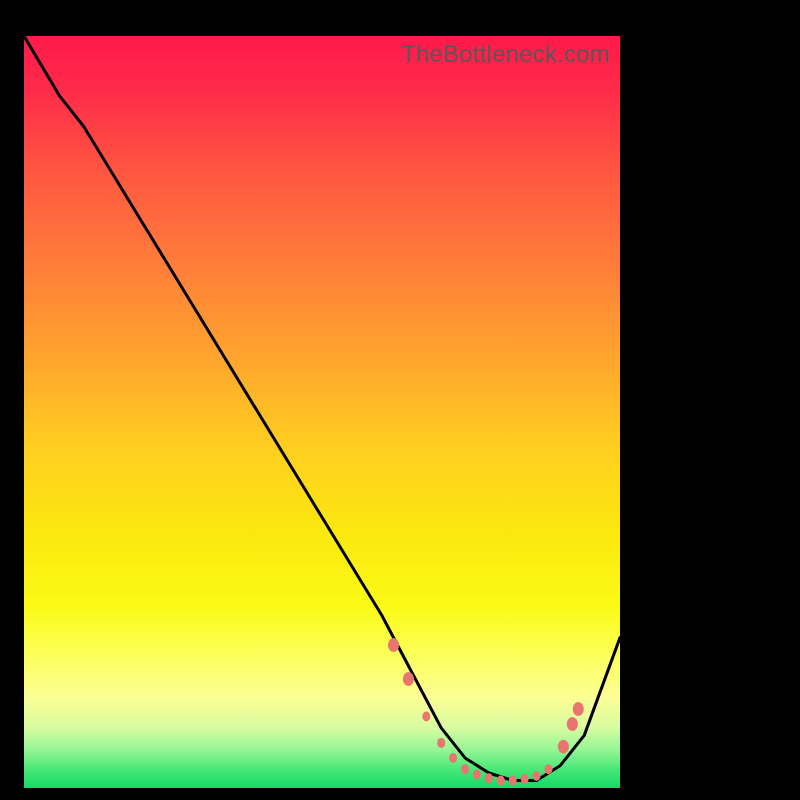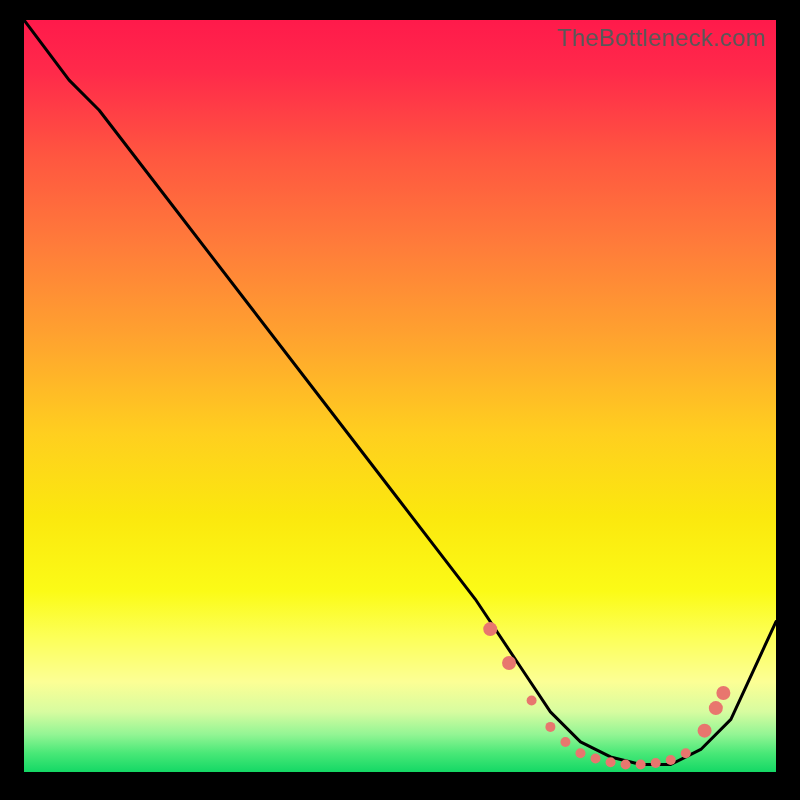--- a/index.html
+++ b/index.html
@@ -5,22 +5,22 @@
   * { margin: 0; padding: 0; box-sizing: border-box; }
   html, body { width: 800px; height: 800px; background: #000; overflow: hidden; }
   .frame {
     position: absolute;
     left: 0; top: 0;
     width: 800px; height: 800px;
     background: #000;
   }
   .plot {
     position: absolute;
-    left: 24px; top: 20px;
-    width: 752px; height: 752px;
+    left: 24px; top: 36px;
+    width: 596px; height: 752px;
     overflow: hidden;
   }
   .gradient {
     position: absolute;
     left: 0; top: 0;
     width: 100%; height: 100%;
   }
   .attribution {
     position: absolute;
     top: 4px; right: 10px;

